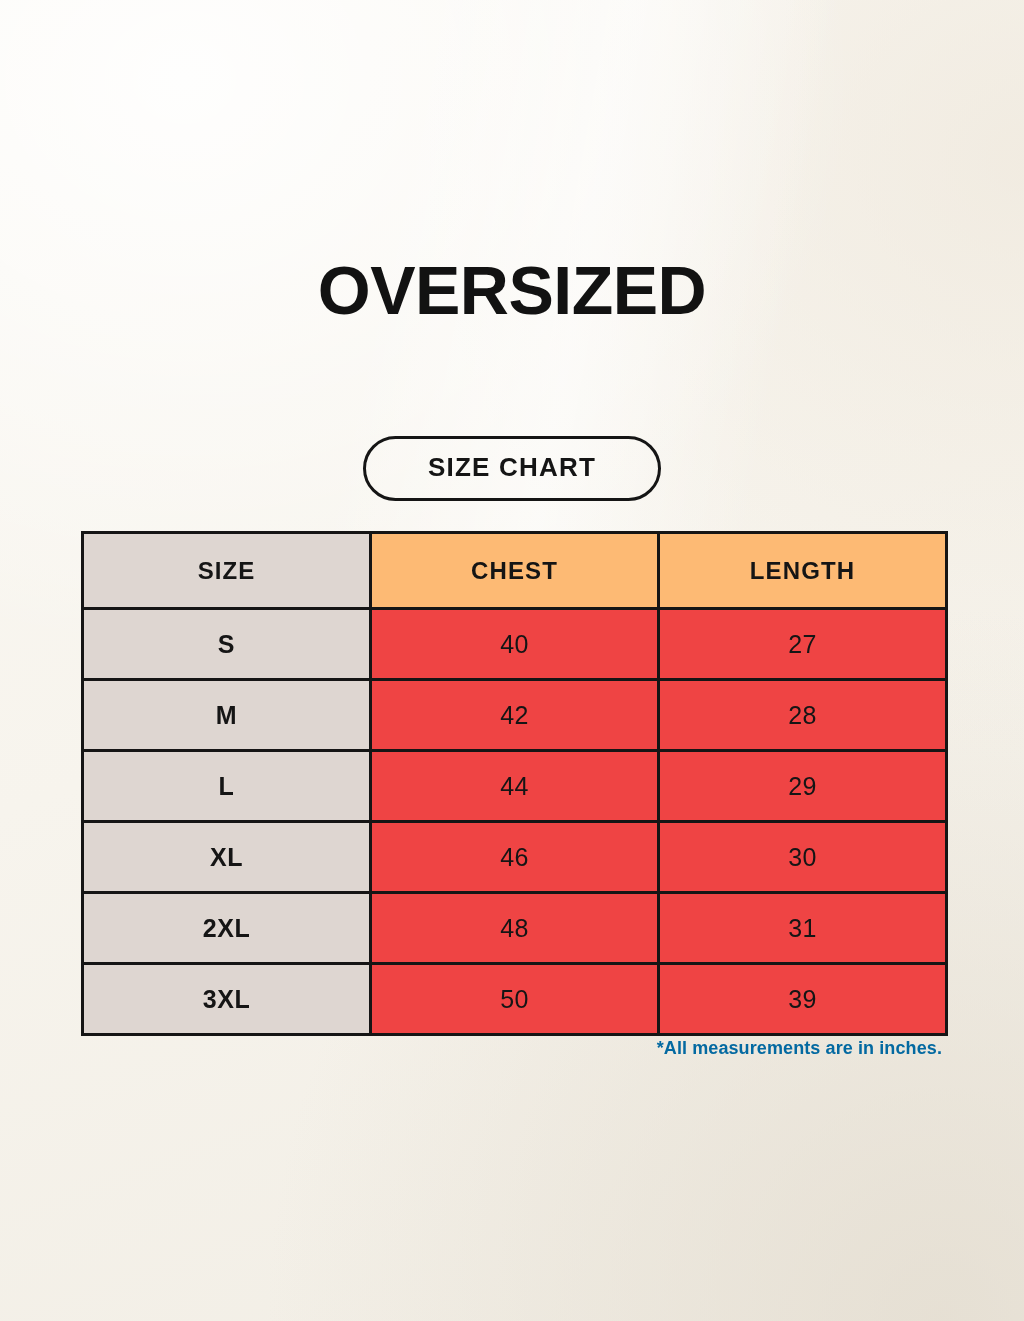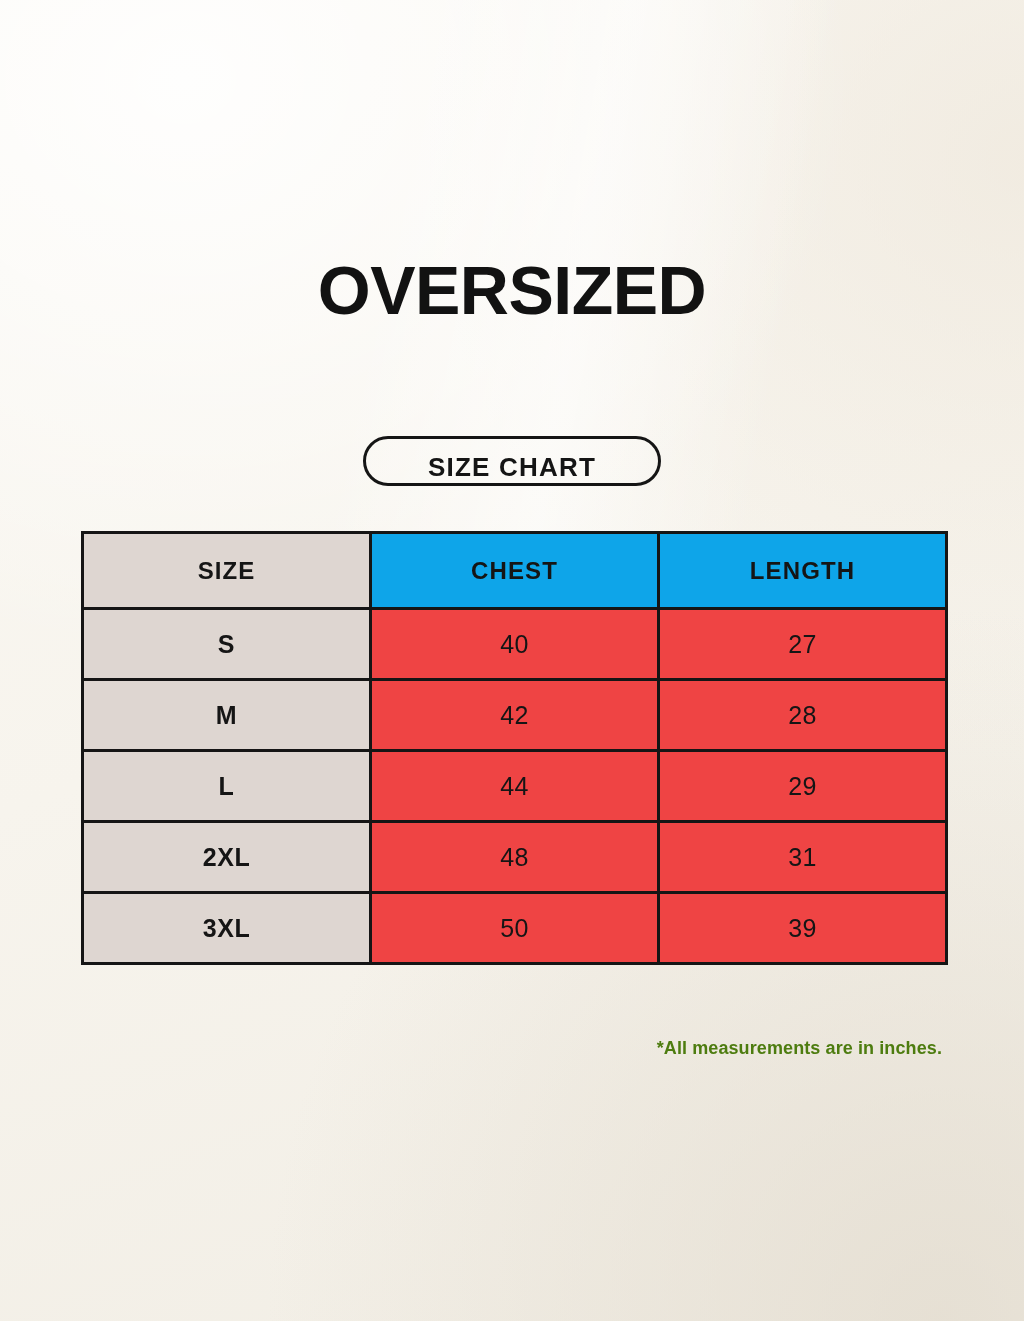--- a/index.html
+++ b/index.html
@@ -67,21 +67,21 @@
     position: absolute;
     top: 436px;
     left: 0;
     width: 1024px;
     display: flex;
     justify-content: center;
   }
   #size-chart-pill {
     border: 3px solid #151515;
     border-radius: 999px;
-    padding: 13px 62px 0;
+    padding: 13px 62px 15px;
     font-size: 26px;
     font-weight: 700;
     letter-spacing: 1.2px;
     color: #151515;
     background: transparent;
     white-space: nowrap;
   }
 
   
   #size-table {
@@ -100,21 +100,21 @@
   }
 
   
   #size-table thead th {
     height: 76px;
     font-size: 24px;
     font-weight: 700;
     letter-spacing: 1.1px;
   }
   th.col-size   { background: #DED6D1; width: 288px; }
-  th.col-accent { background: #0ea5e9; width: 288px; }
+  th.col-accent { background: #fdba74; width: 288px; }
 
   
   #size-table tbody tr { height: 71px; }
   td.cell-size {
     background: #DED6D1;
     font-size: 25px;
     font-weight: 700;
     letter-spacing: 0.6px;
   }
   td.cell-value {
@@ -127,21 +127,21 @@
   
   #footnote {
     position: absolute;
     top: 1038px;
     left: 81px;
     width: 861px;
     text-align: right;
     font-size: 18px;
     font-weight: 700;
     letter-spacing: 0.1px;
-    color: #4d7c0f;
+    color: #0369a1;
   }
 </style>
 </head>
 <body>
 
 <div id="page">
 
   <div id="bg-wash"></div>
   <div id="bg-sheen"></div>
 
@@ -171,20 +171,25 @@
         <td class="cell-size">M</td>
         <td class="cell-value">42</td>
         <td class="cell-value">28</td>
       </tr>
       <tr>
         <td class="cell-size">L</td>
         <td class="cell-value">44</td>
         <td class="cell-value">29</td>
       </tr>
       <tr>
+        <td class="cell-size">XL</td>
+        <td class="cell-value">46</td>
+        <td class="cell-value">30</td>
+      </tr>
+      <tr>
         <td class="cell-size">2XL</td>
         <td class="cell-value">48</td>
         <td class="cell-value">31</td>
       </tr>
       <tr>
         <td class="cell-size">3XL</td>
         <td class="cell-value">50</td>
         <td class="cell-value">39</td>
       </tr>
     </tbody>

